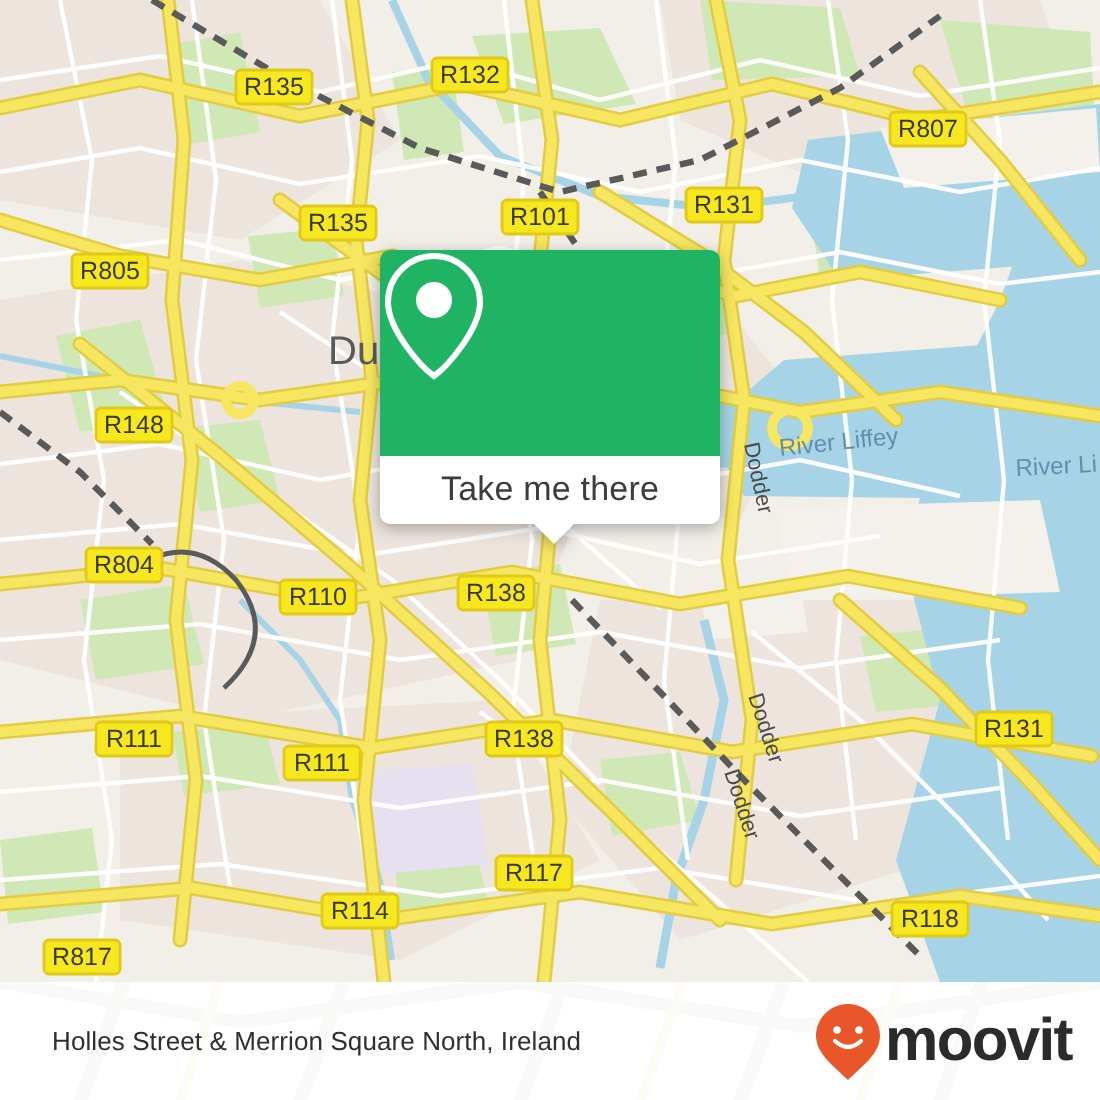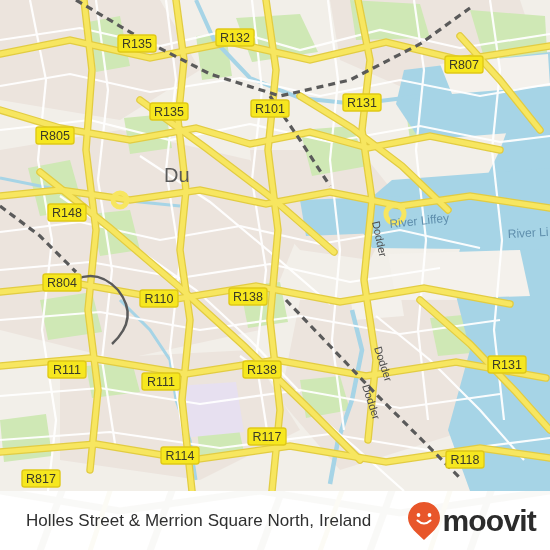--- a/index.html
+++ b/index.html
@@ -32,21 +32,21 @@
       border-top:11px solid #ffffff;}
 
   
   #footer{position:absolute;left:0;top:491px;width:550px;height:59px;
       background:#ffffff;overflow:hidden;}
   #footer-wm{position:absolute;left:0;top:-300px;width:550px;height:360px;
       opacity:.13;pointer-events:none;}
   #footer-row{position:absolute;left:0;top:0;width:550px;height:59px;
       display:flex;align-items:center;justify-content:space-between;
       padding:0 14px 0 26px;box-sizing:border-box;}
-  #place-title{font-size:17px;color:#2f2f2f;letter-spacing:.05px;white-space:nowrap;}
+  #place-title{font-size:13px;color:#2f2f2f;letter-spacing:.05px;white-space:nowrap;}
   #brand{display:flex;align-items:center;gap:1px;}
   #brand-word{font-size:30px;color:#2b2b2b;font-weight:bold;letter-spacing:-.8px;
       line-height:30px;}
 </style>
 </head>
 <body>
 
 <div id="app">
 
   <div id="map">
@@ -273,20 +273,32 @@
             </g>
             <g>
               <rect x="22" y="470" width="38" height="17" rx="2.5" fill="#f6e71f" stroke="#e0c918" stroke-width="1.4"></rect>
               <text x="41" y="482.5" text-anchor="middle" font-family="Liberation Sans, sans-serif" font-size="12.5" fill="#3a3a28">R817</text>
             </g>
           </g>
       </g>
     </svg>
 
 
+    <div id="popup">
+      <div id="popup-head" style="background: rgb(30, 180, 100);">
+        <svg width="54" height="66" viewBox="0 0 54 66">
+          <path d="M27,3 C14.3,3 4,13.3 4,26 C4,39.5 20,58 27,63 C34,58 50,39.5 50,26 C50,13.3 39.7,3 27,3 Z" fill="none" stroke="#ffffff" stroke-width="3"></path>
+          <circle cx="27" cy="25" r="9" fill="#ffffff"></circle>
+        </svg>
+      </div>
+      <div id="popup-foot" style="background: rgb(255, 255, 255);">
+        <span>Take me there</span>
+      </div>
+      <div id="popup-tail"></div>
+    </div>
   </div>
 
   <div id="footer">
     <svg id="footer-wm" viewBox="0 0 550 360">
       <g fill="none" stroke="#d8d2c6" stroke-width="7">
         <path d="M40,360 L80,250 L120,150 L150,60"></path>
         <path d="M150,360 L190,250 L230,140"></path>
         <path d="M260,360 L300,250 L340,150"></path>
         <path d="M370,360 L410,250 L450,150"></path>
         <path d="M470,360 L505,260 L540,170"></path>

